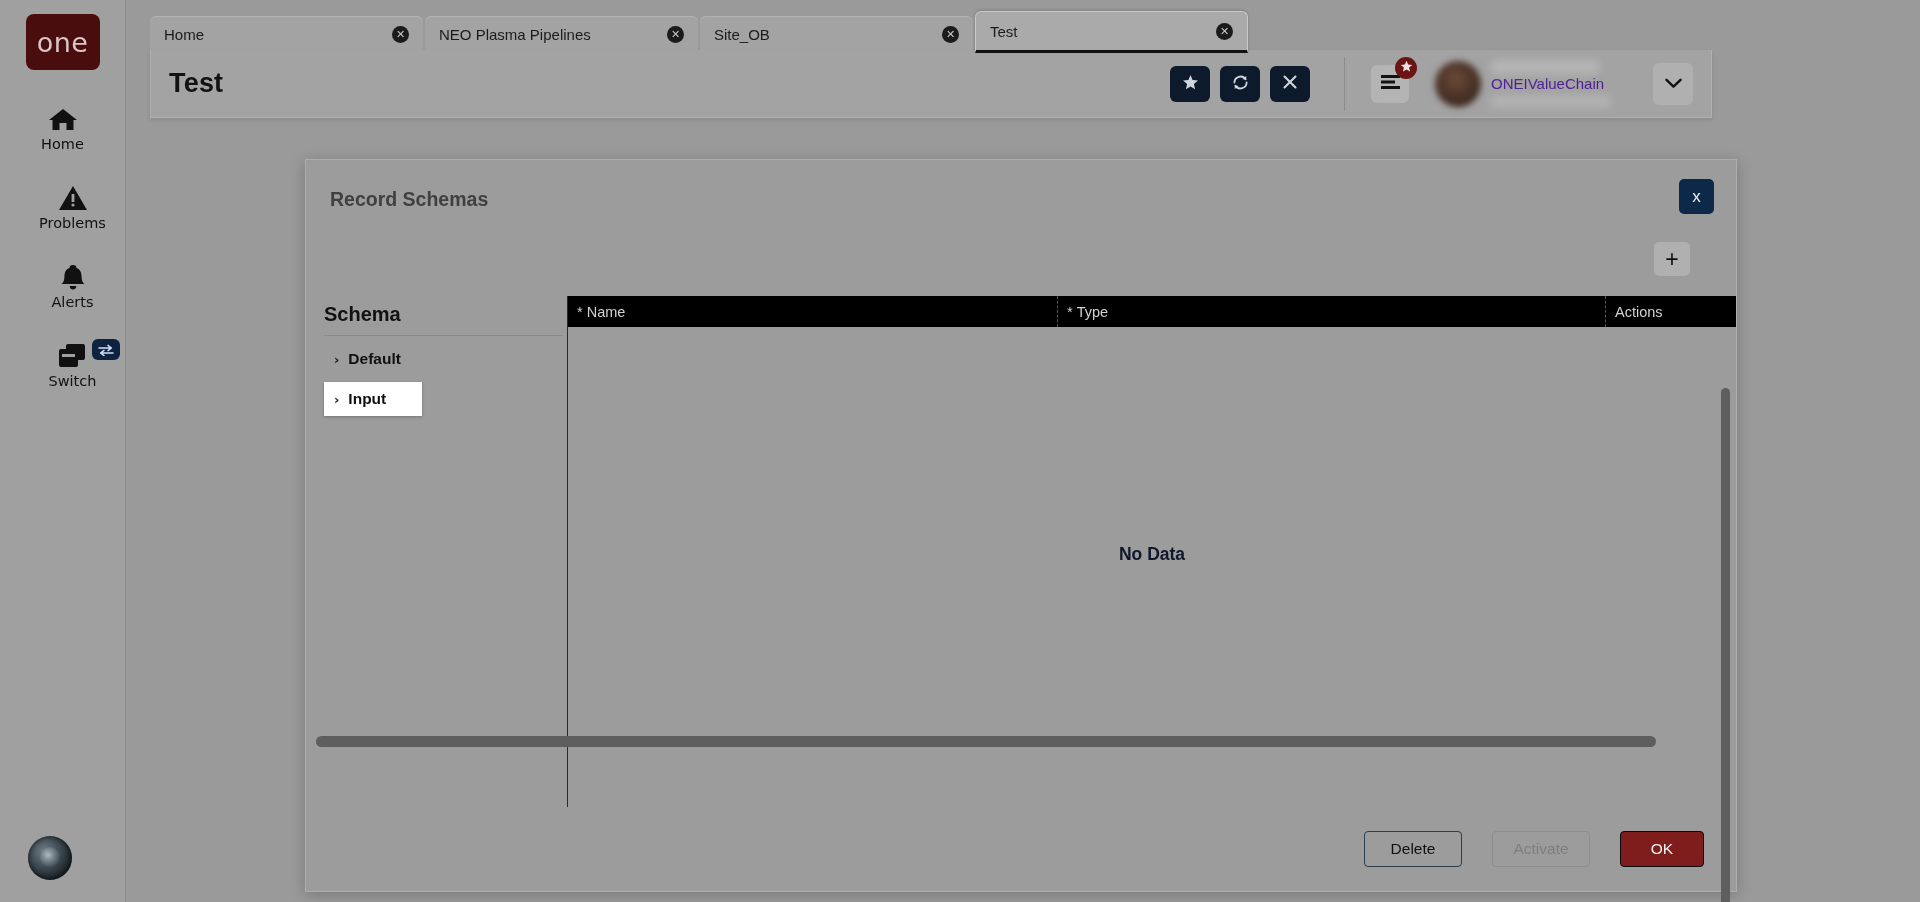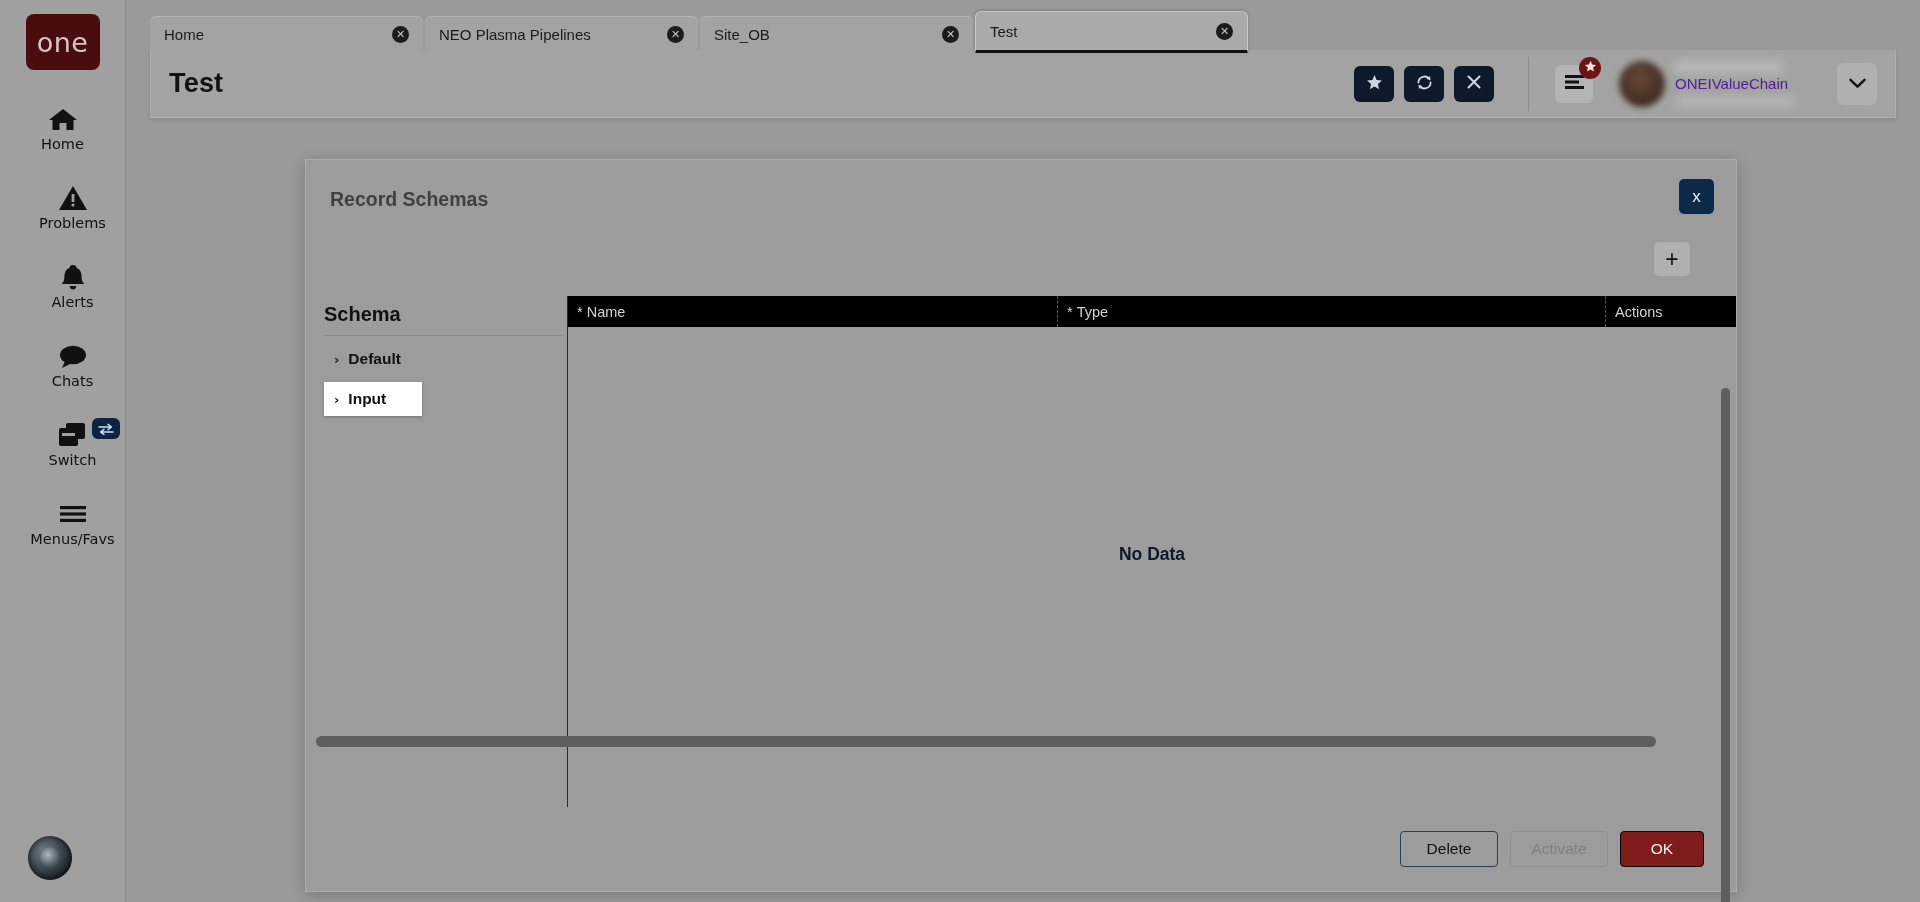--- a/index.html
+++ b/index.html
@@ -3,21 +3,21 @@
 <meta charset="utf-8">
 <title>Record Schemas</title>
 <style>
   * { box-sizing: border-box; margin: 0; padding: 0; }
   html, body {
     width: 1920px; height: 902px;
     font-family: "Liberation Sans", sans-serif;
     overflow: hidden;
     background: #9a9a9a;
   }
-  .app { position: relative; width: 1920px; height: 902px; background: #9a9a9a; }
+  .app { position: relative; width: 1736px; height: 902px; background: #9a9a9a; }
 
   
   .sidebar {
     position: absolute; left: 0; top: 0; width: 126px; height: 902px;
     background: #a0a0a0;
     border-right: 1px solid #8b8b8b;
     display: flex; flex-direction: column; align-items: center;
   }
   .logo {
     width: 74px; height: 56px; margin-top: 14px;
@@ -213,21 +213,21 @@
     position: absolute; right: 6px; top: 92px; width: 9px; height: 563px;
     background: #5e5e5e; border-radius: 5px;
   }
   .hscroll-track {
     position: absolute; left: 10px; right: 80px; bottom: 60px; height: 11px;
   }
   .hscroll-thumb { width: 100%; height: 11px; background: #5e5e5e; border-radius: 6px; }
 
   .modal-footer {
     flex: 0 0 auto; height: 84px; display: flex; align-items: center;
-    justify-content: flex-end; gap: 12px; padding-right: 32px;
+    justify-content: flex-end; gap: 30px; padding-right: 32px;
   }
   .btn {
     height: 36px; min-width: 98px; padding: 0 16px; border-radius: 4px;
     font-size: 15.5px; cursor: pointer; font-family: "Liberation Sans", sans-serif;
   }
   .btn-outline { background: transparent; border: 1px solid #2c3e52; color: #101010; }
   .btn-disabled { background: transparent; border: 1px solid #8e8e8e; color: #7e7e7e; cursor: default; }
   .btn-primary { background: #7f1d1d; border: 1px solid #0a0a0a; color: #f2f2f2; min-width: 84px; }
 </style>
 </head>
@@ -263,59 +263,40 @@
       <div class="nav-item">
         <span class="nav-ico">
           <svg width="28" height="27" viewBox="0 0 28 27">
               <path d="M14 1 C11.5 1 10.5 2.2 10.5 4 C6.8 5.2 5.4 8.6 5.4 13 C5.4 17 4 18.6 2.6 20 L25.4 20 C24 18.6 22.6 17 22.6 13 C22.6 8.6 21.2 5.2 17.5 4 C17.5 2.2 16.5 1 14 1 Z" fill="#111"></path>
               <path d="M10.6 22 C10.9 24.3 12.3 25.6 14 25.6 C15.7 25.6 17.1 24.3 17.4 22 Z" fill="#111"></path>
             </svg>
         </span>
         <span class="nav-label">Alerts</span>
       </div>
 
-      <div class="nav-item">
-        <span class="nav-ico">
-          <svg width="30" height="25" viewBox="0 0 30 25">
-              <ellipse cx="15" cy="11" rx="13" ry="9.3" fill="#111"></ellipse>
-              <path d="M7 17 L4 24 L12 20 Z" fill="#111"></path>
-            </svg>
-        </span>
-        <span class="nav-label">Chats</span>
-      </div>
 
       <div class="nav-item">
         <span class="switch-wrap">
           <span class="nav-ico">
             <svg width="32" height="26" viewBox="0 0 32 26">
                 <rect x="9" y="1" width="19" height="16" rx="2" fill="#111"></rect>
                 <rect x="2" y="6" width="19" height="18" rx="2" fill="#111"></rect>
                 <rect x="5" y="11" width="13" height="3" fill="#a0a0a0"></rect>
               </svg>
           </span>
           <span class="switch-badge">
             <svg width="16" height="12" viewBox="0 0 16 12">
                 <path d="M1 4 L13 4 M10 1.4 L13.4 4 L10 6.6" stroke="#cfe0f5" stroke-width="1.5" fill="none" stroke-linecap="round" stroke-linejoin="round"></path>
                 <path d="M15 9 L3 9 M6 6.4 L2.6 9 L6 11.6" stroke="#cfe0f5" stroke-width="1.5" fill="none" stroke-linecap="round" stroke-linejoin="round"></path>
               </svg>
           </span>
         </span>
         <span class="nav-label">Switch</span>
       </div>
 
-      <div class="nav-item">
-        <span class="nav-ico">
-          <svg width="30" height="22" viewBox="0 0 30 22">
-              <rect x="2" y="3" width="26" height="3.2" fill="#111"></rect>
-              <rect x="2" y="9.4" width="26" height="3.2" fill="#111"></rect>
-              <rect x="2" y="15.8" width="26" height="3.2" fill="#111"></rect>
-            </svg>
-        </span>
-        <span class="nav-label">Menus/Favs</span>
-      </div>
 
     </div>
 
     <div class="avatar-bottom"></div>
   </div>
 
   <div class="workarea">
 
     <div class="tabstrip">
 

